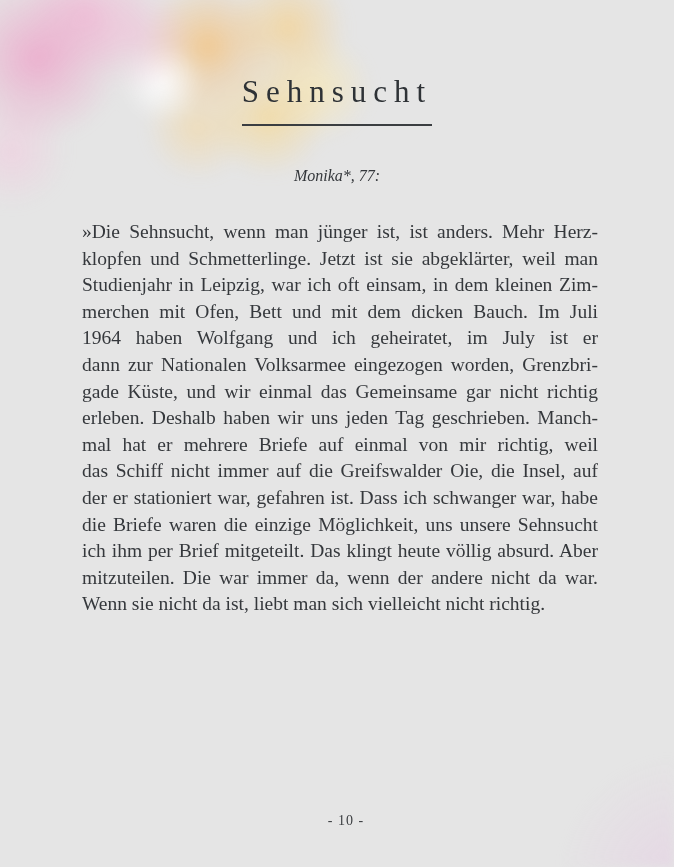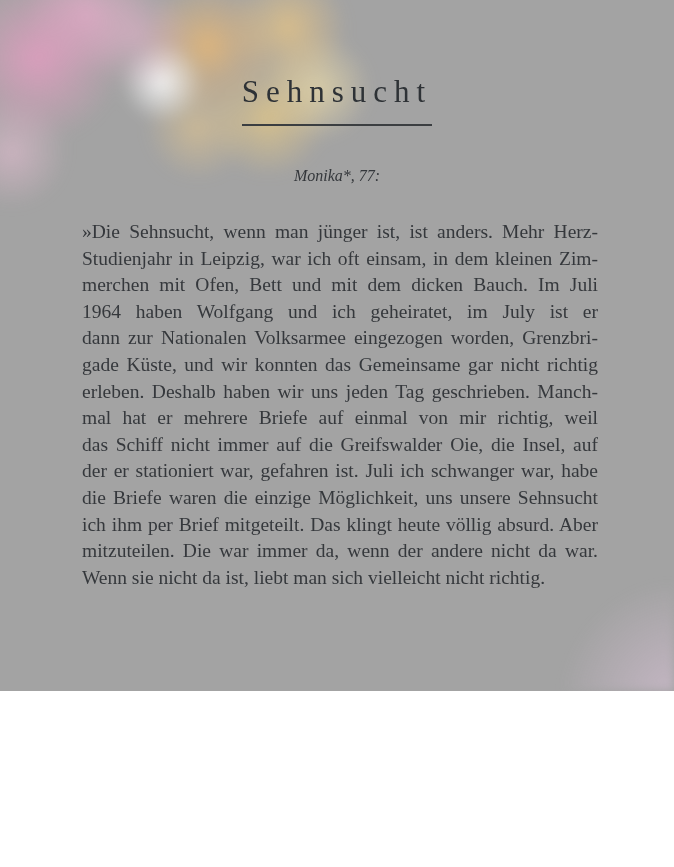--- a/index.html
+++ b/index.html
@@ -3,22 +3,22 @@
 <meta charset="utf-8">
 <style>
   html, body {
     margin: 0;
     padding: 0;
     background: #ffffff;
   }
   .page {
     position: relative;
     width: 674px;
-    height: 691px;
-    background: #a3a3a3;
+    height: 867px;
+    background: #e5e5e5;
     overflow: hidden;
     font-family: "Liberation Serif", serif;
     color: #35383c;
   }
 
   
   .watercolor {
     position: absolute;
     top: -24px;
     left: -24px;
@@ -124,29 +124,30 @@
   <div class="watercolor"></div>
   <div class="corner-tint"></div>
 
   <h1 class="title" style="margin:0; font-weight:normal;">Sehnsucht</h1>
   <div class="title-rule"></div>
 
   <div class="subtitle">Monika*, 77:</div>
 
   <div class="paragraph" id="paragraph">
       <div class="line">»Die Sehnsucht, wenn man jünger ist, ist anders. Mehr Herz-</div>
+      <div class="line">klopfen und Schmetterlinge. Jetzt ist sie abgeklärter, weil man</div>
       <div class="line">Studienjahr in Leipzig, war ich oft einsam, in dem kleinen Zim-</div>
       <div class="line">merchen mit Ofen, Bett und mit dem dicken Bauch. Im Juli</div>
       <div class="line">1964 haben Wolfgang und ich geheiratet, im July ist er</div>
       <div class="line">dann zur Nationalen Volksarmee eingezogen worden, Grenzbri-</div>
-      <div class="line">gade Küste, und wir konnten das Gemeinsame gar nicht richtig</div>
+      <div class="line">gade Küste, und wir einmal das Gemeinsame gar nicht richtig</div>
       <div class="line">erleben. Deshalb haben wir uns jeden Tag geschrieben. Manch-</div>
       <div class="line">mal hat er mehrere Briefe auf einmal von mir richtig, weil</div>
       <div class="line">das Schiff nicht immer auf die Greifswalder Oie, die Insel, auf</div>
-      <div class="line">der er stationiert war, gefahren ist. Juli ich schwanger war, habe</div>
+      <div class="line">der er stationiert war, gefahren ist. Dass ich schwanger war, habe</div>
       <div class="line">die Briefe waren die einzige Möglichkeit, uns unsere Sehnsucht</div>
       <div class="line">ich ihm per Brief mitgeteilt. Das klingt heute völlig absurd. Aber</div>
       <div class="line">mitzuteilen. Die war immer da, wenn der andere nicht da war.</div>
       <div class="line last">Wenn sie nicht da ist, liebt man sich vielleicht nicht richtig.</div>
     </div>
 
   <div class="page-number">- 10 -</div>
 
 </div>
 

